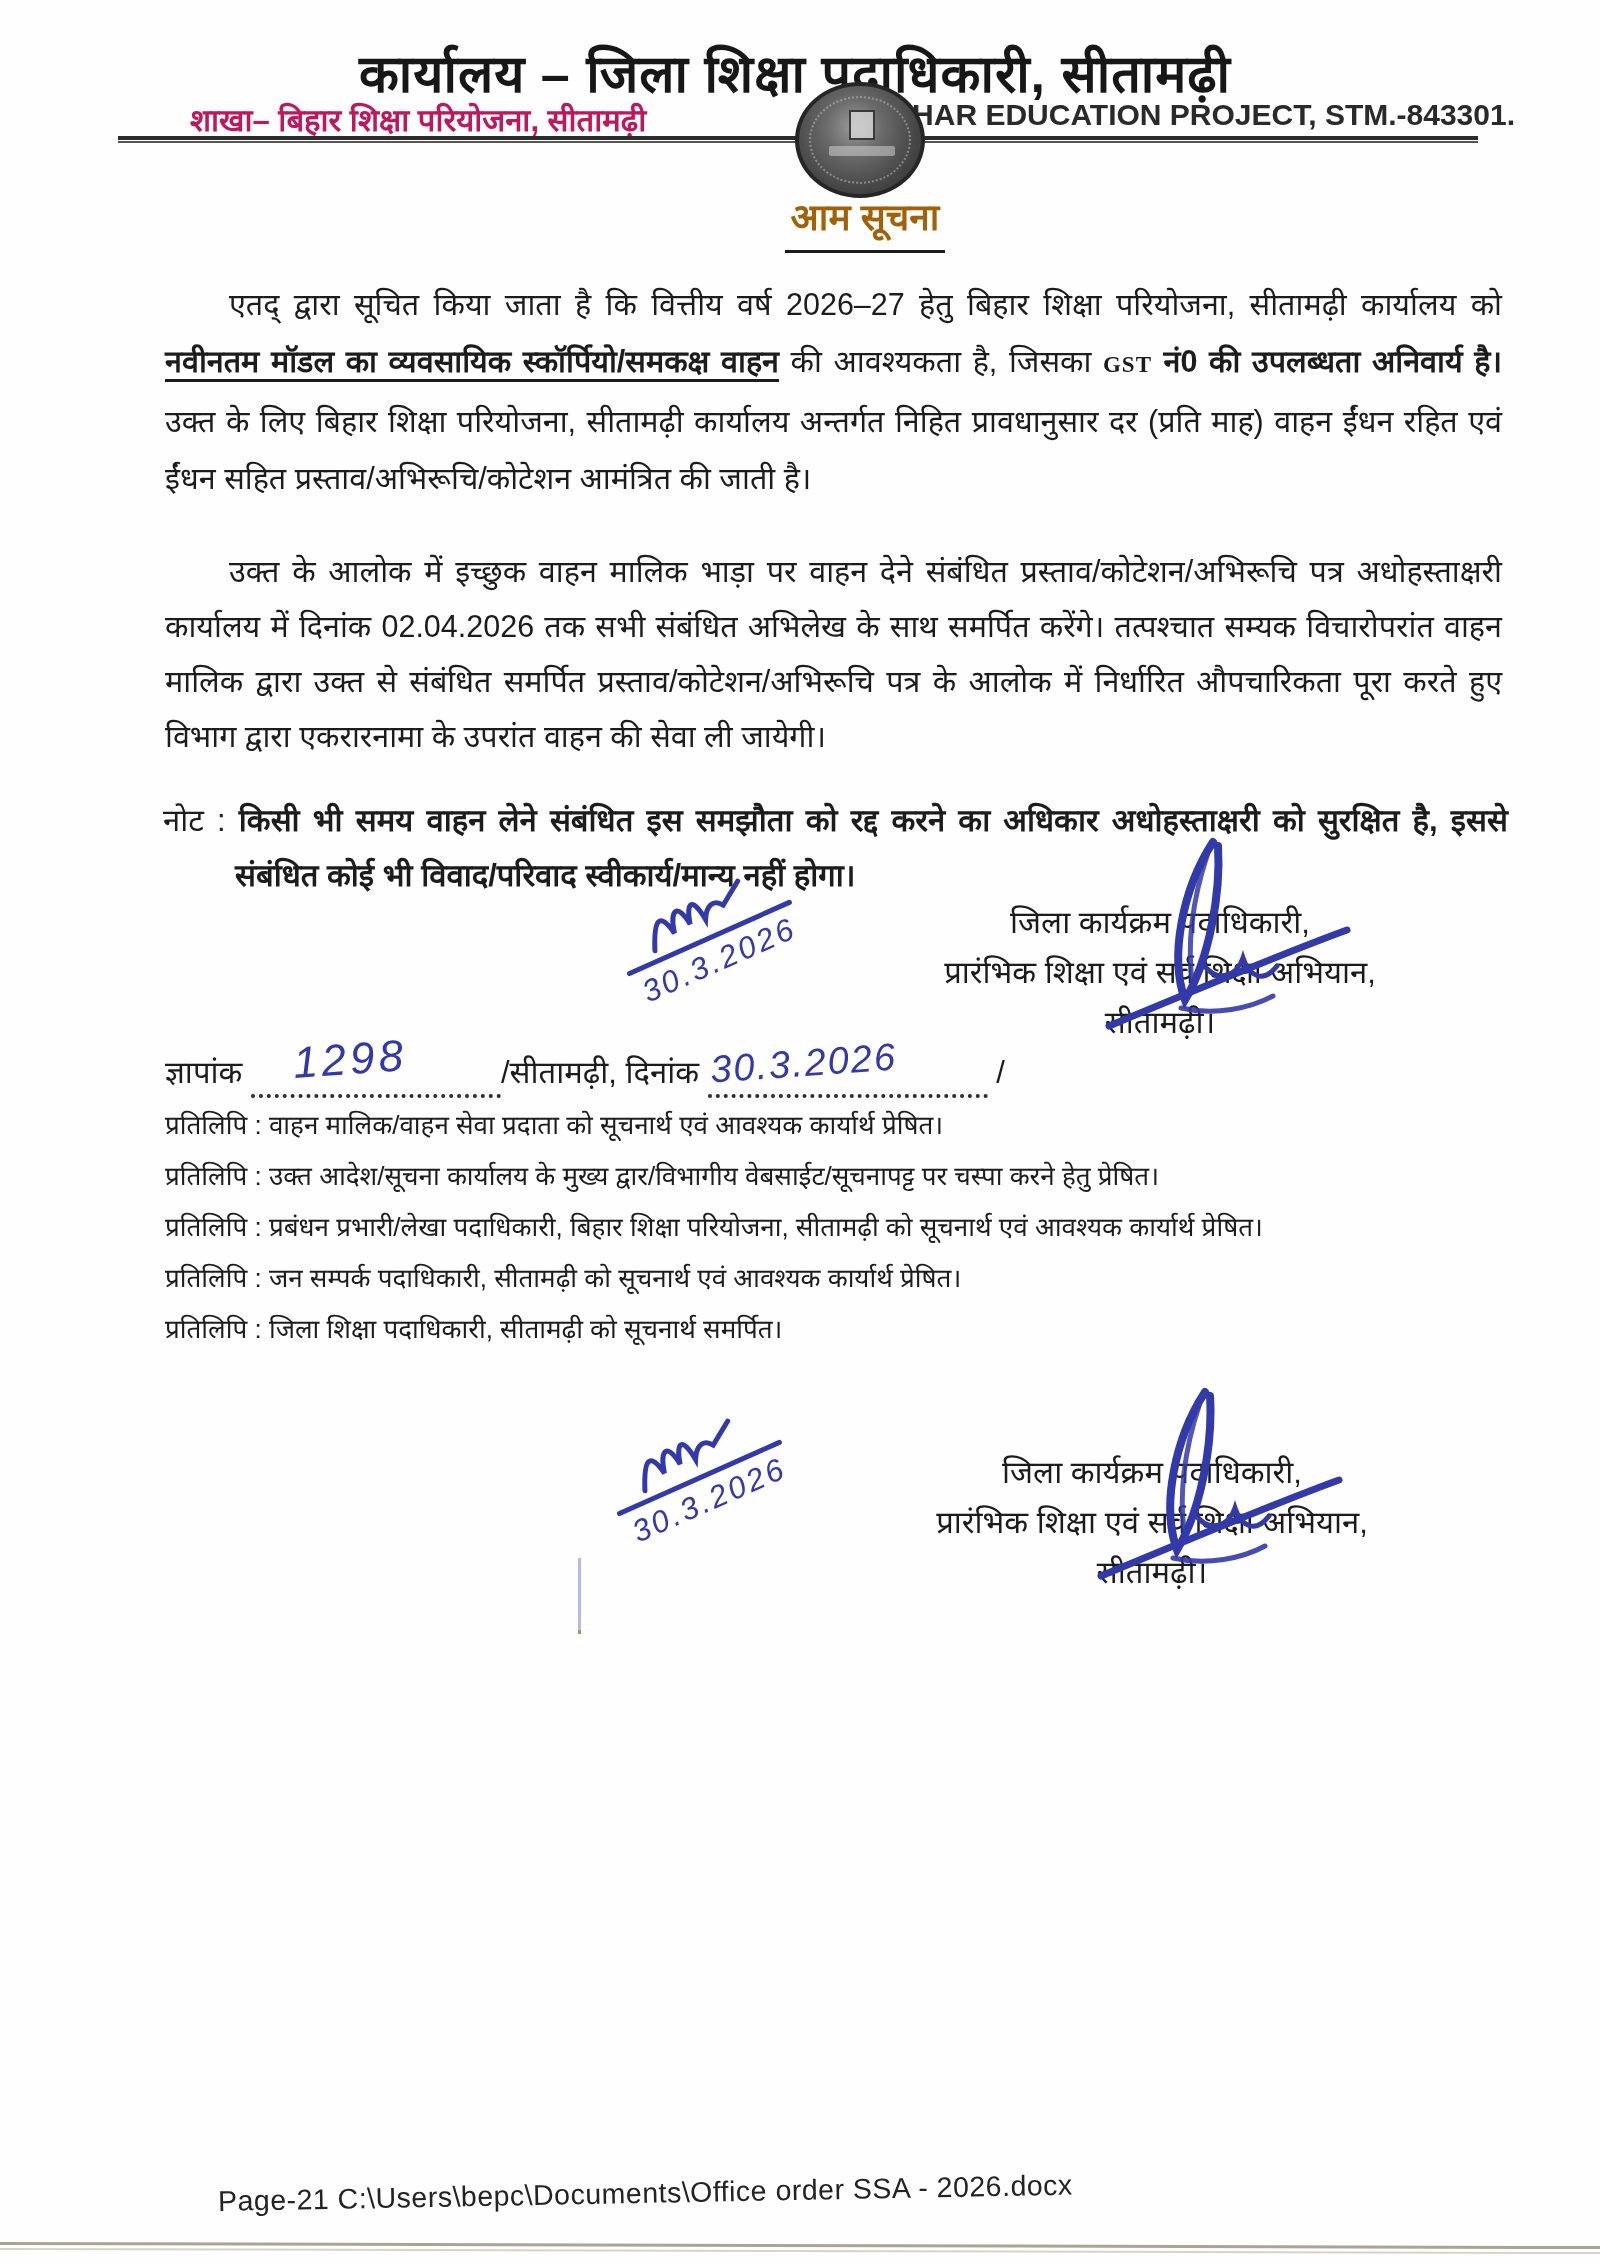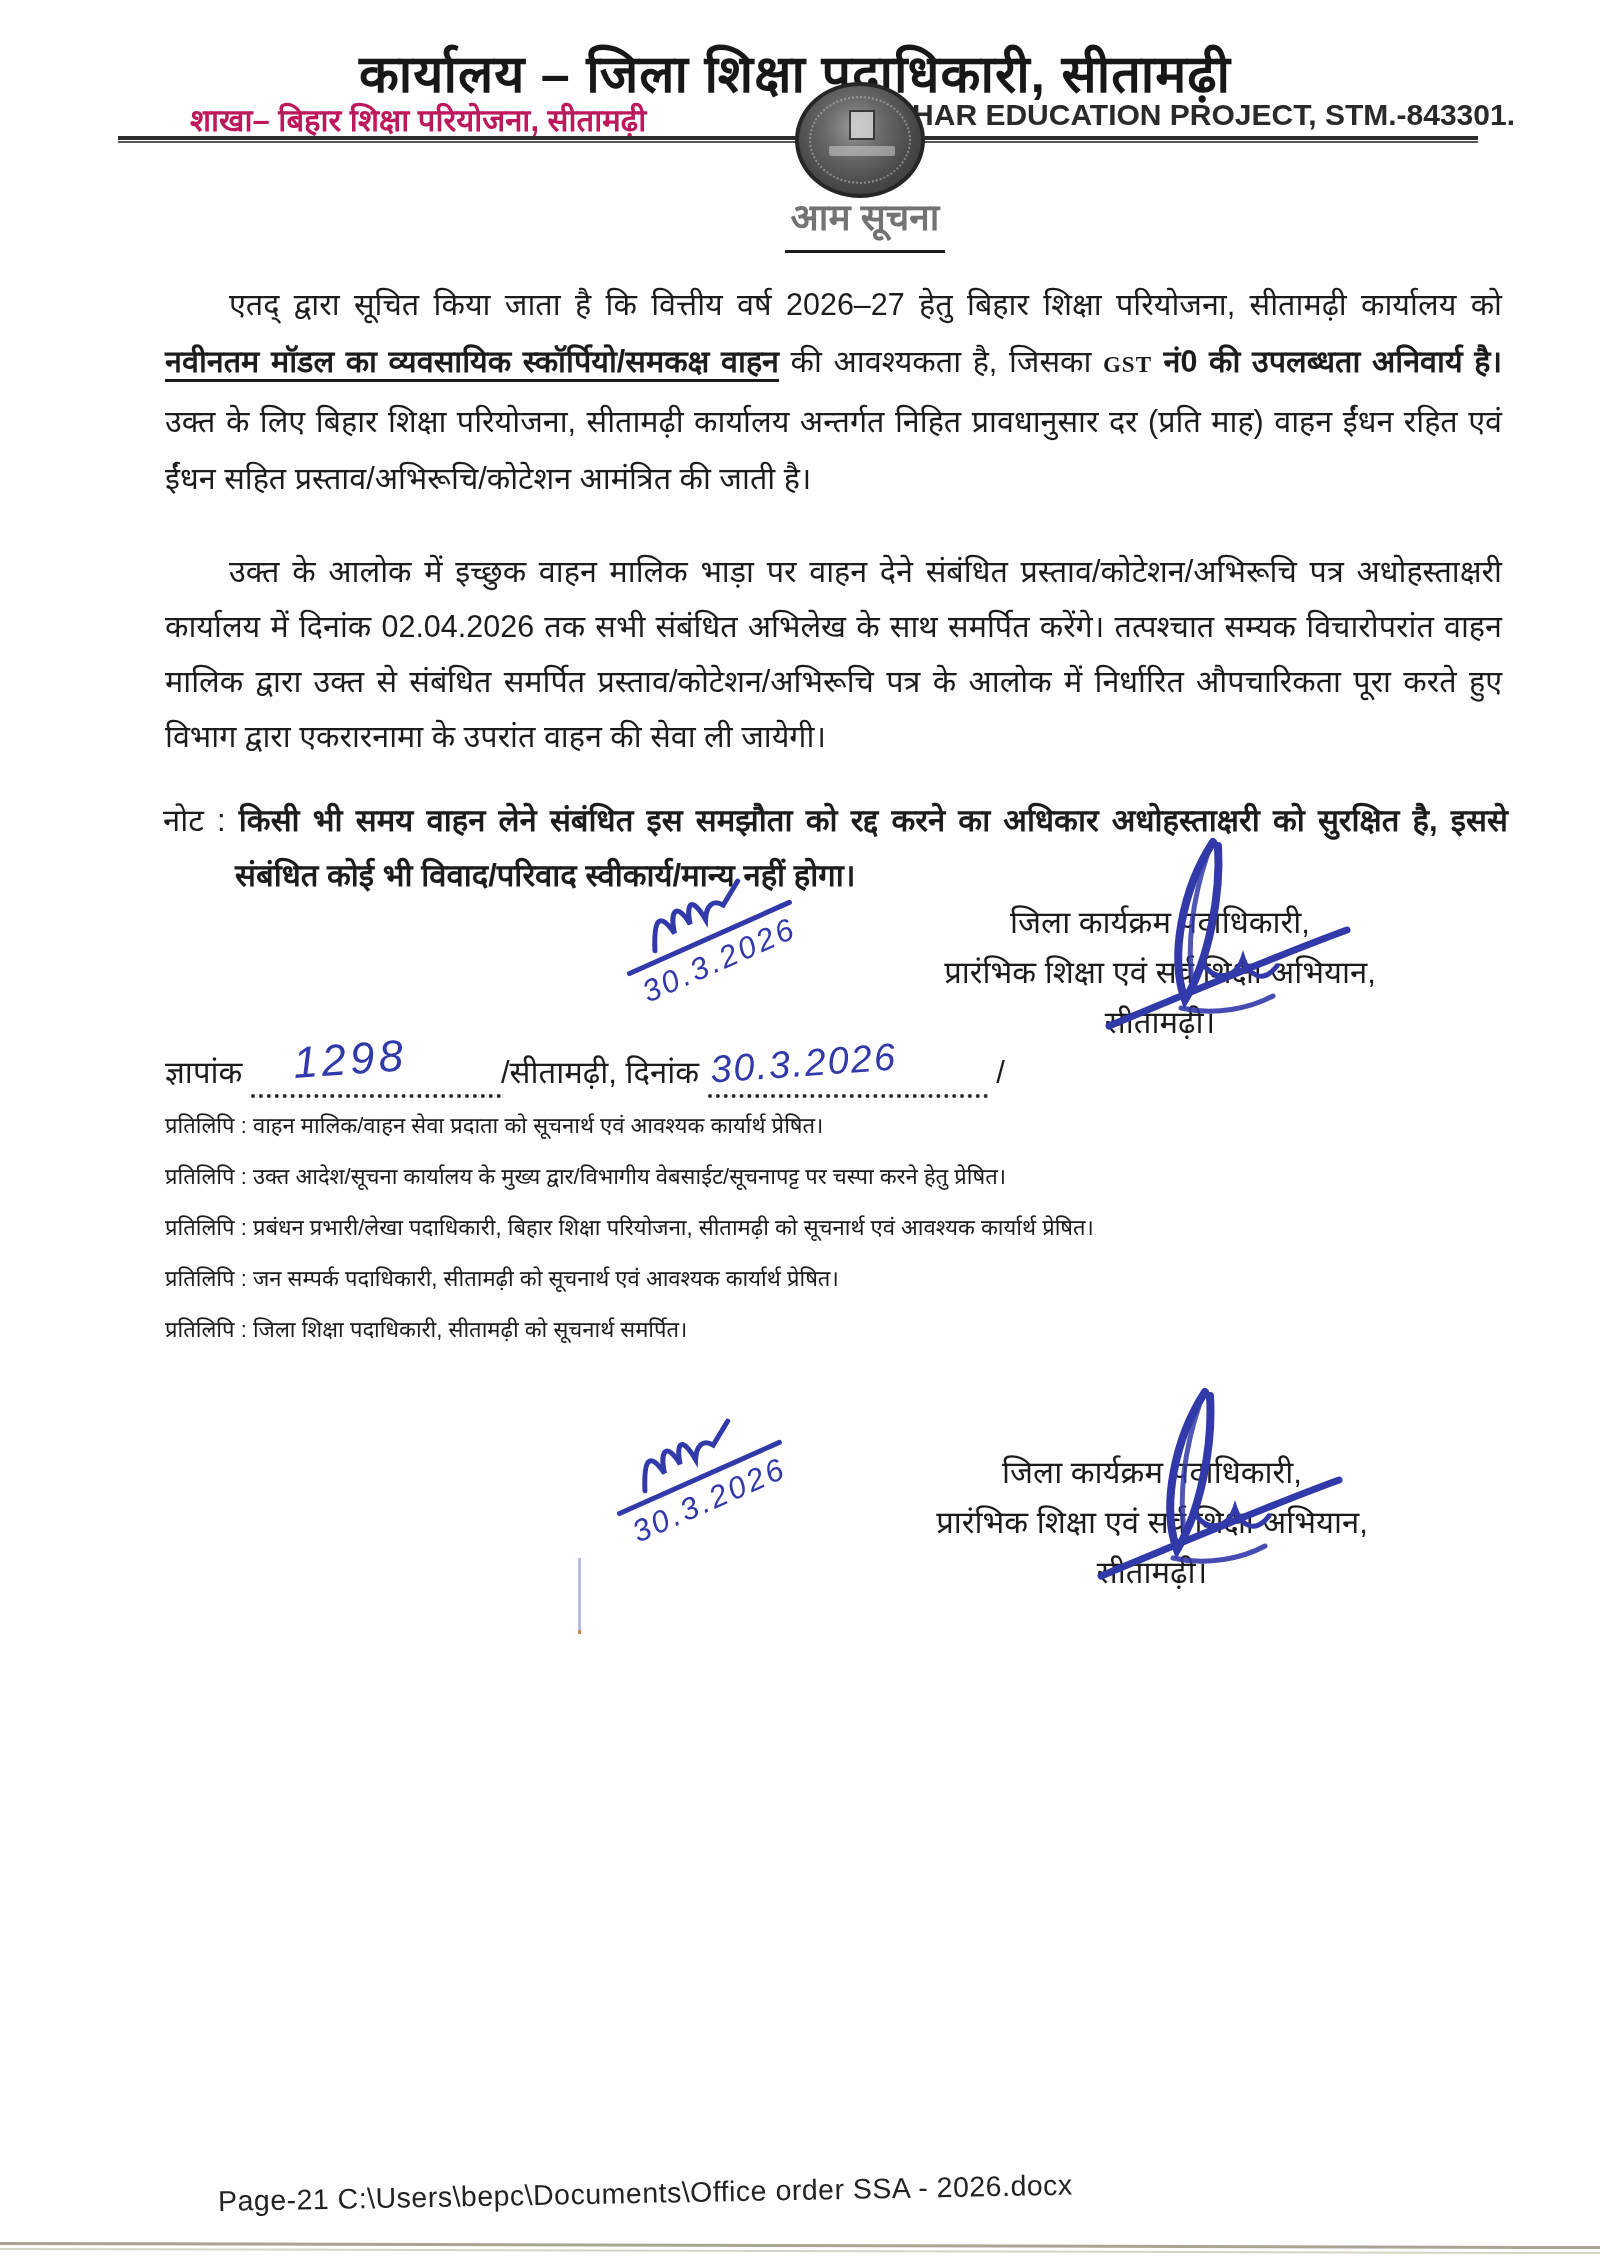--- a/index.html
+++ b/index.html
@@ -46,21 +46,21 @@
     position:absolute; top:60px; left:30px; width:66px; height:10px;
     background:#cfcfcf; opacity:.55; border-radius:2px;
   }
 
   
   .doc-title-wrap {
     position:absolute; top:190px; left:130px; width:1470px; text-align:center;
   }
   .doc-title {
     display:inline-block; font-size:37px; font-weight:bold;
-    border-bottom:3px solid #1c1c1c; padding:0 6px 9px 6px; color:#737373;
+    border-bottom:3px solid #1c1c1c; padding:0 6px 9px 6px; color:#a16207;
   }
 
   
   .para {
     position:absolute; left:165px; width:1337px;
     font-size:30.5px; line-height:57px; text-align:justify;
     color:#1c1c1c;
   }
   .para.p1 { top:276px; text-indent:64px; }
   .para.p2 { top:544px; text-indent:64px; line-height:55px; }
@@ -117,21 +117,21 @@
   .hand-on-line {
     position:absolute; color:#3239a8; font-size:44px; font-style:italic;
     transform:rotate(-4deg); letter-spacing:4px; white-space:nowrap;
   }
   .hand-num { left:42px; top:-22px; }
   .hand-dt  { left:2px;  top:-18px; font-size:38px; letter-spacing:2px; }
 
   
   .copies {
     position:absolute; left:165px; top:1100px; width:1347px;
-    font-size:22px; line-height:51px;
+    font-size:26px; line-height:51px;
   }
   .copy-item { padding-left:100px; text-indent:-100px; text-align:justify; }
 
   
   .footer-path {
     position:absolute; left:218px; top:2185px; font-size:28.5px;
     color:#232323; transform:rotate(-1.1deg); transform-origin:left center;
     letter-spacing:0.5px;
   }
   .artifact-vline {

